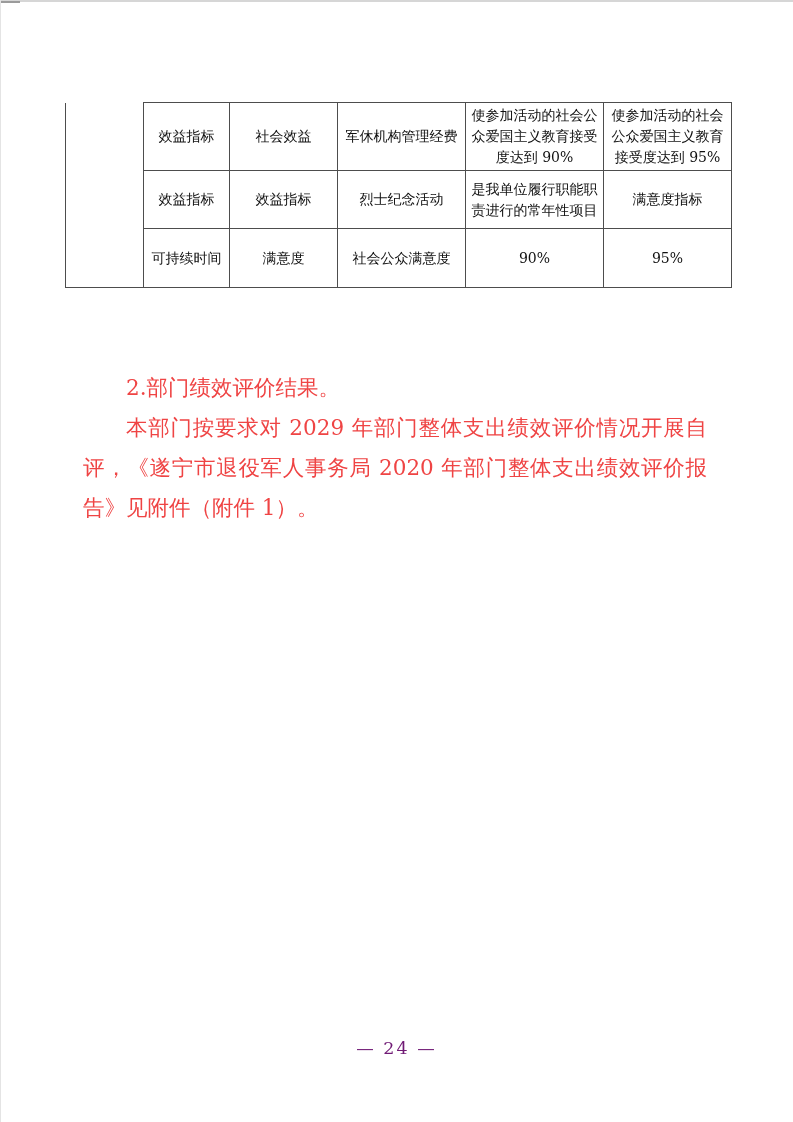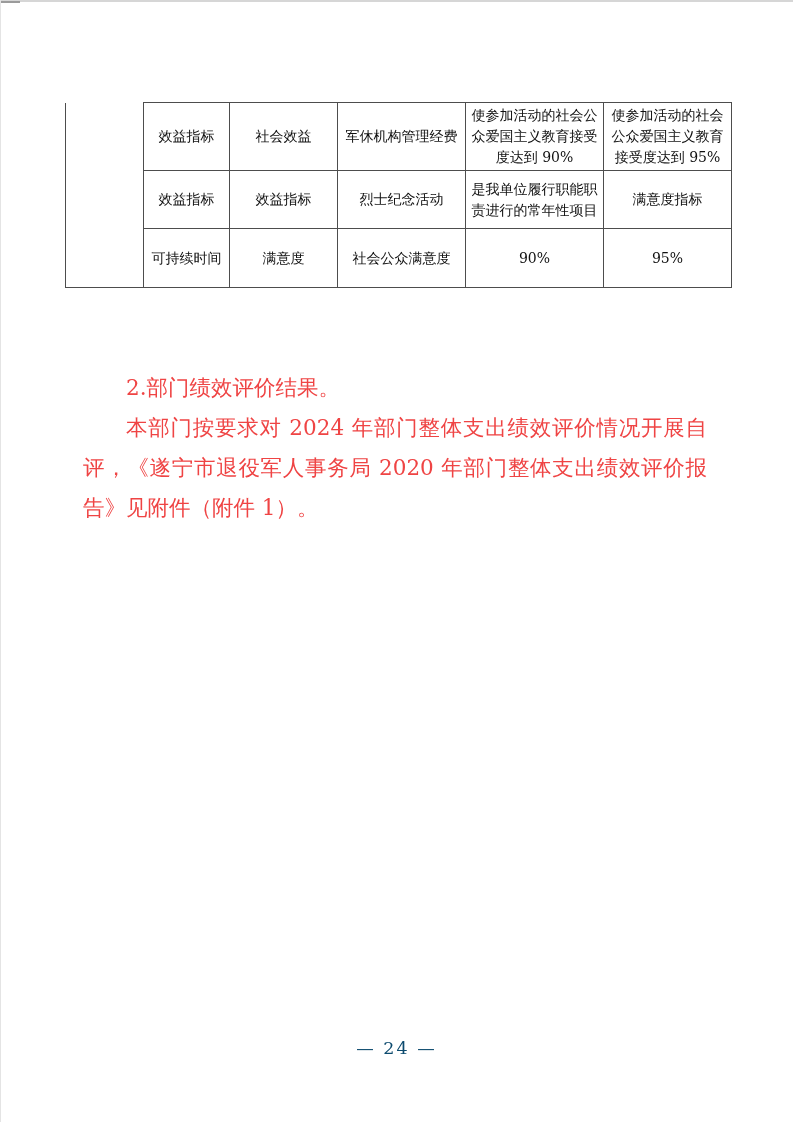--- a/index.html
+++ b/index.html
@@ -80,21 +80,21 @@
   }
 
   
   .page-number {
     position: absolute;
     left: 0;
     top: 1038px;
     width: 793px;
     text-align: center;
     font-size: 17.5px;
-    color: #0c4a6e;
+    color: #701a75;
     letter-spacing: 2px;
   }
 </style>
 </head>
 <body>
 
 <div class="page-edge-top"></div>
 <div class="page-edge-top-tick"></div>
 <div class="page-edge-left"></div>
 
@@ -135,16 +135,16 @@
       <td>社会公众满意度</td>
       <td>90%</td>
       <td>95%</td>
     </tr>
   </tbody>
     </table>
 </div>
 
 <div class="body-text">
   <p class="heading">2.部门绩效评价结果。</p>
-  <p>本部门按要求对 2024 年部门整体支出绩效评价情况开展自评，《遂宁市退役军人事务局 2020 年部门整体支出绩效评价报告》见附件（附件 1）。</p>
+  <p>本部门按要求对 2029 年部门整体支出绩效评价情况开展自评，《遂宁市退役军人事务局 2020 年部门整体支出绩效评价报告》见附件（附件 1）。</p>
 </div>
 
 <div class="page-number">— 24 —</div>
 
 </body></html>

